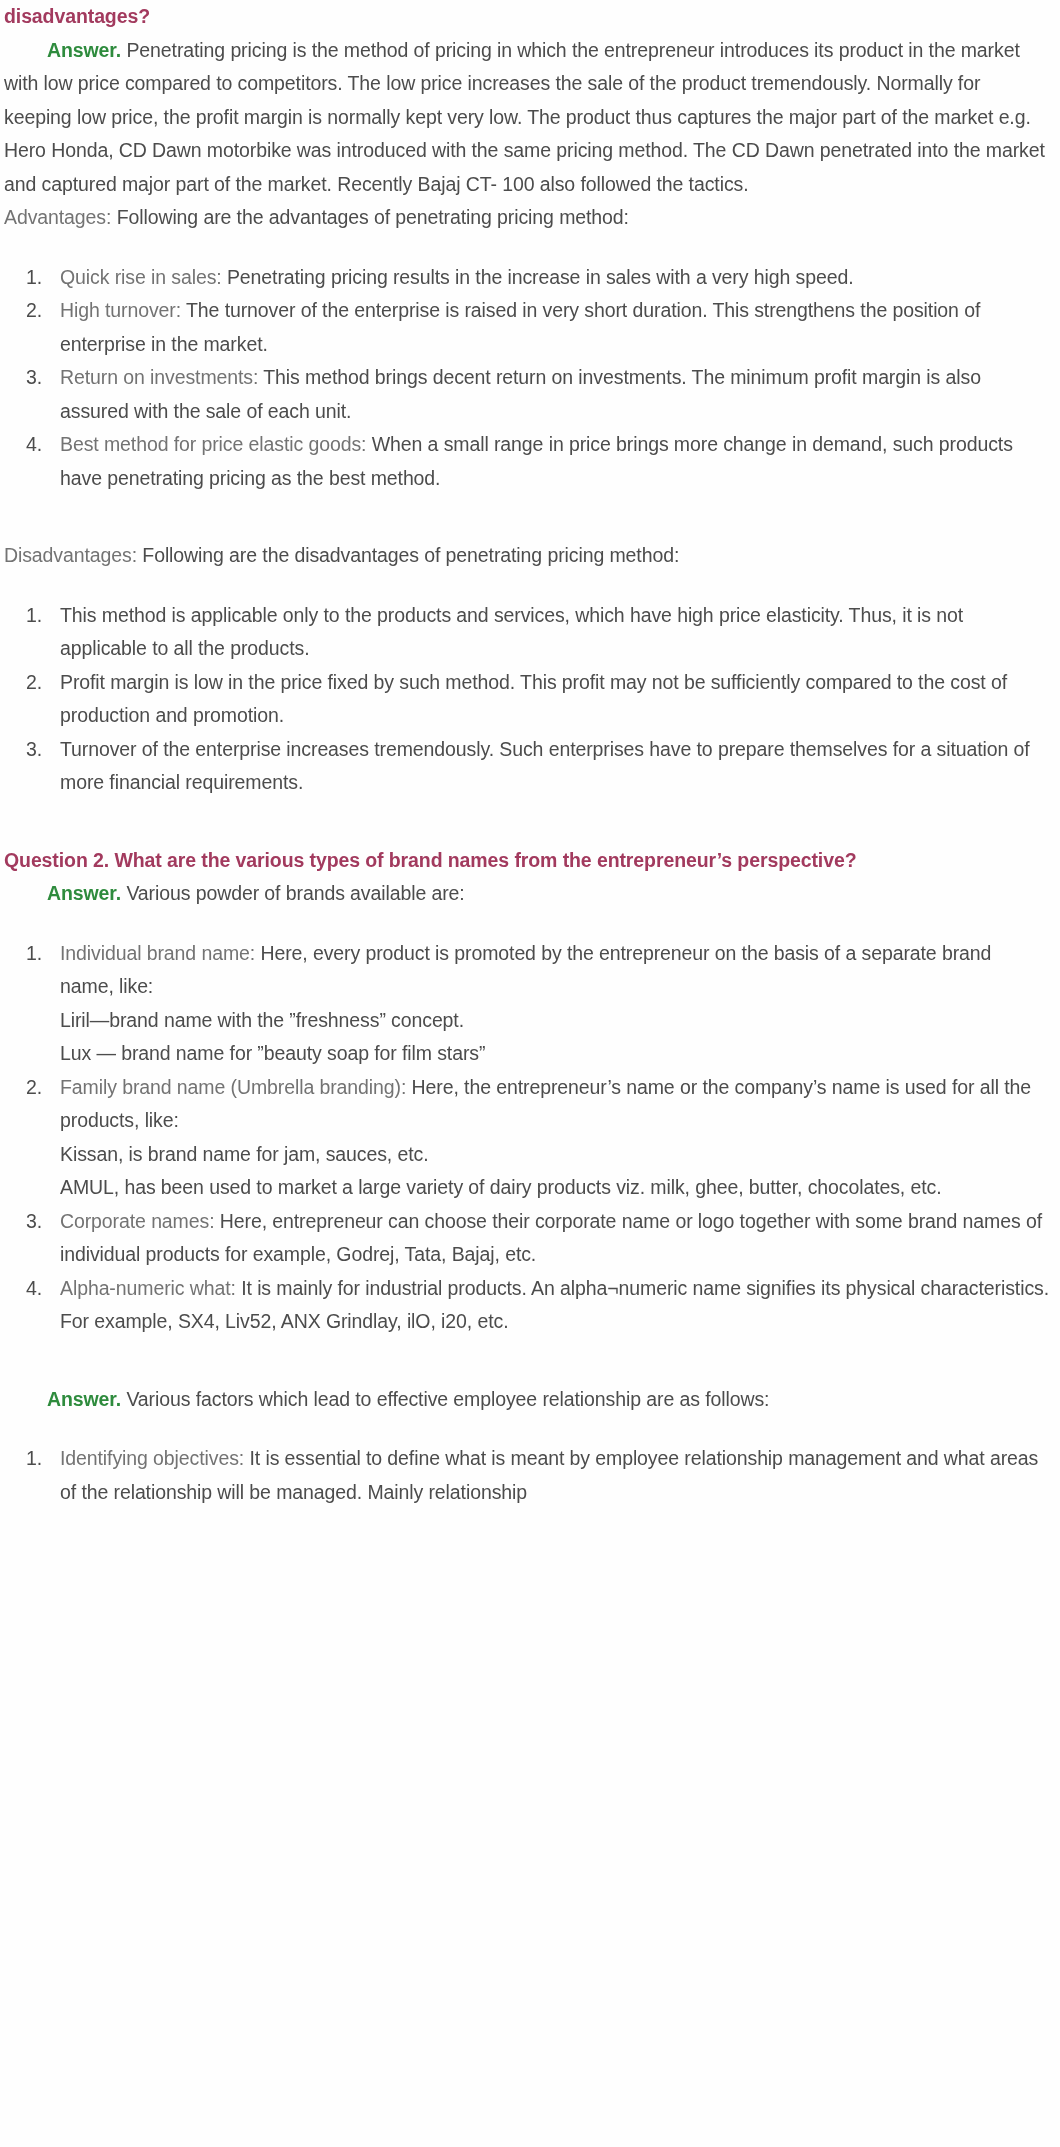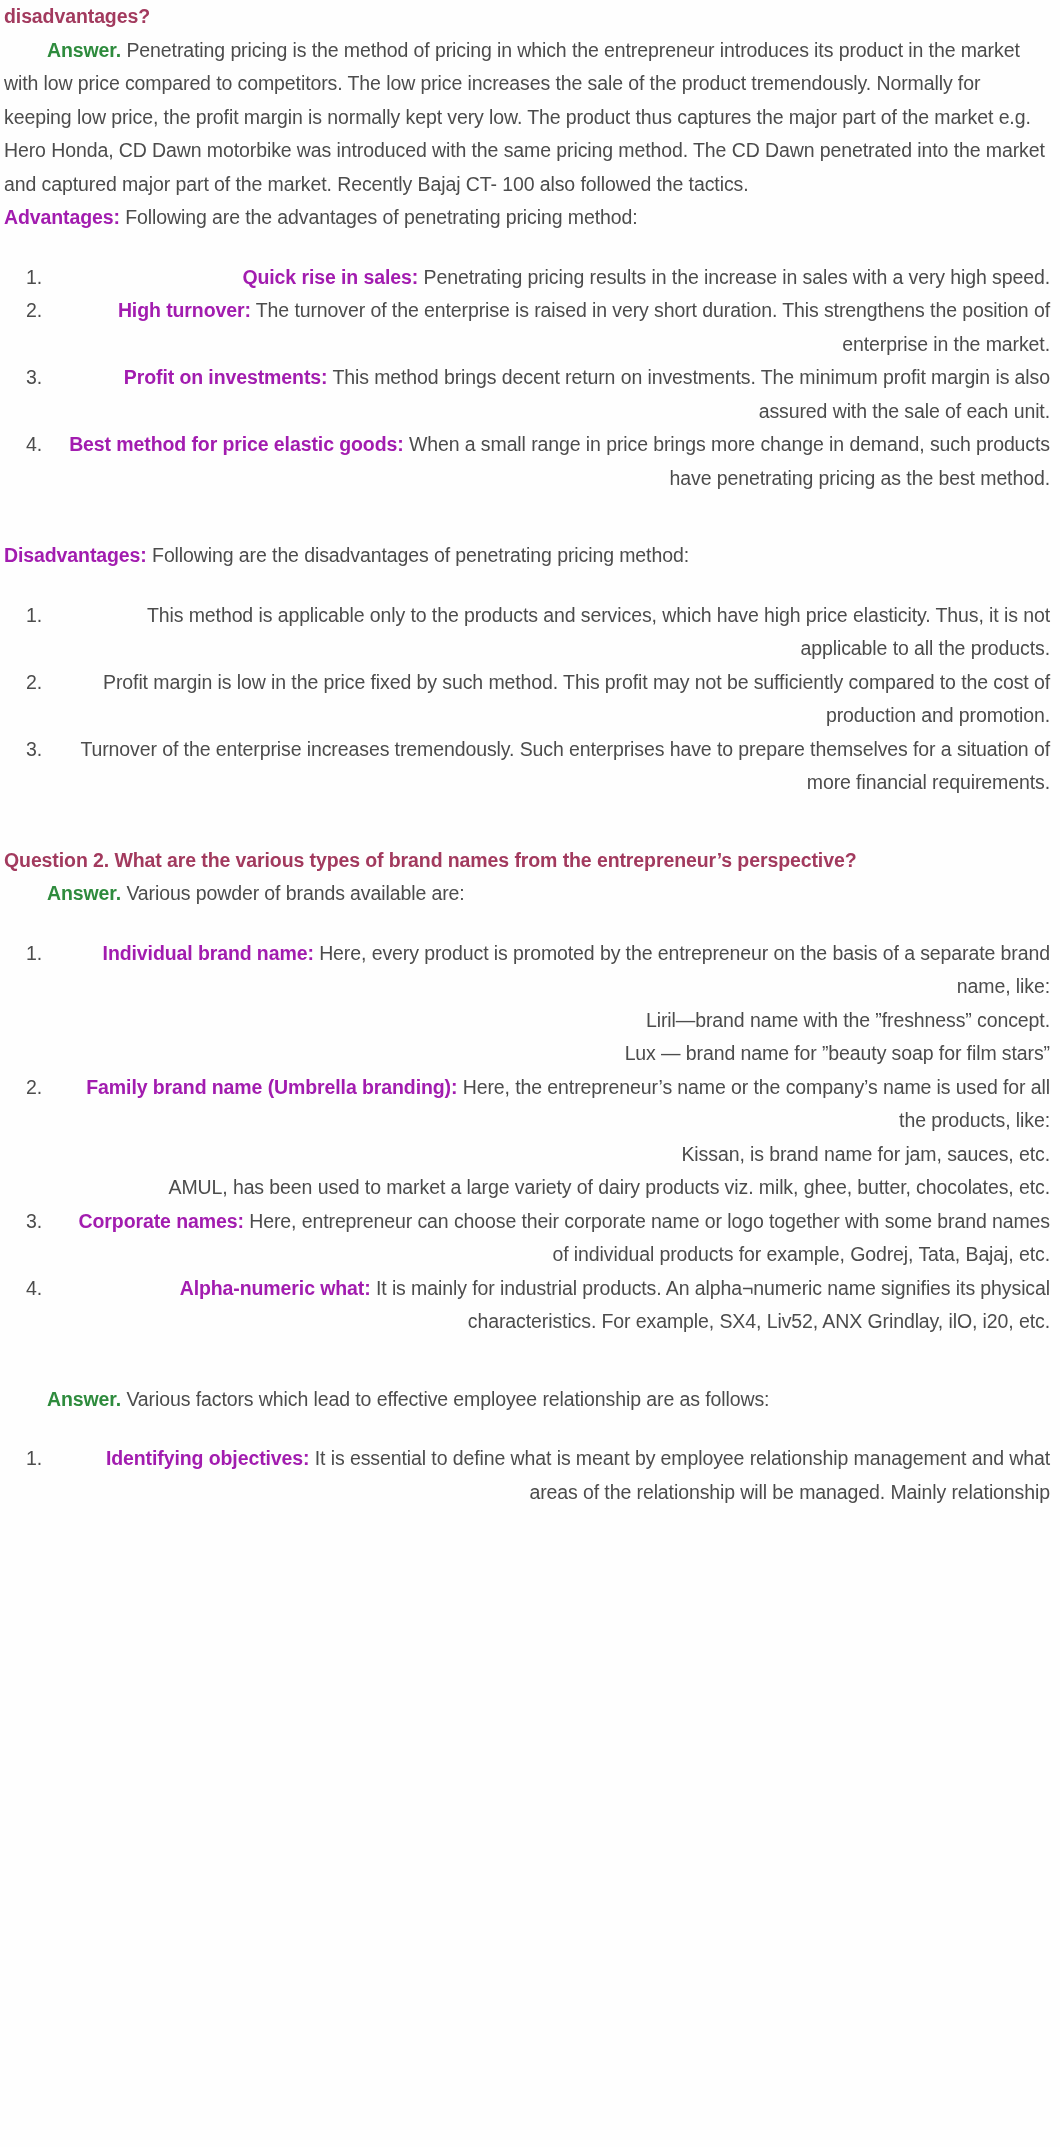--- a/index.html
+++ b/index.html
@@ -37,38 +37,37 @@
     color: #a23a5e;
     margin: 0;
     letter-spacing: -0.1px;
   }
   .answer-label {
     font-weight: bold;
     color: #2e8b3d;
     margin-left: 43px;
   }
   .lead {
-    font-weight: bold;
-    color: #a21caf;
+    font-weight: normal;
+    color: #737373;
   }
   ol.list {
     margin: 0;
     padding: 0 0 0 0;
     list-style: none;
     counter-reset: li;
   }
   ol.list > li {
     position: relative;
     padding-left: 56px;
     font-size: 19.5px;
     line-height: 33.5px;
     color: #4c4c4c;
     counter-increment: li;
     letter-spacing: -0.1px;
-    text-align: right;
   }
   ol.list > li::before {
     content: counter(li) ".";
     position: absolute;
     left: 22px;
     top: 0;
     width: 26px;
     text-align: left;
     color: #4c4c4c;
     font-size: 19.5px;
@@ -95,21 +94,21 @@
     <p class="p">Hero Honda, CD Dawn motorbike was introduced with the same pricing method. The CD Dawn penetrated into the market and captured major part of the market. Recently Bajaj CT- 100 also followed the tactics.</p>
 
 
     <p class="p"><span class="lead">Advantages:</span><span> Following are the advantages of penetrating pricing method:</span></p>
 
     <div class="gap-md"></div>
 
     <ol class="list">
       <li><span class="lead">Quick rise in sales:</span><span> Penetrating pricing results in the increase in sales with a very high speed.</span></li>
       <li><span class="lead">High turnover:</span><span> The turnover of the enterprise is raised in very short duration. This strengthens the position of enterprise in the market.</span></li>
-      <li><span class="lead">Profit on investments:</span><span> This method brings decent return on investments. The minimum profit margin is also assured with the sale of each unit.</span></li>
+      <li><span class="lead">Return on investments:</span><span> This method brings decent return on investments. The minimum profit margin is also assured with the sale of each unit.</span></li>
       <li><span class="lead">Best method for price elastic goods:</span><span> When a small range in price brings more change in demand, such products have penetrating pricing as the best method.</span></li>
     </ol>
 
     <div class="gap-xl"></div>
 
     <p class="p"><span class="lead">Disadvantages:</span><span> Following are the disadvantages of penetrating pricing method:</span></p>
 
     <div class="gap-md"></div>
 
     <ol class="list">

